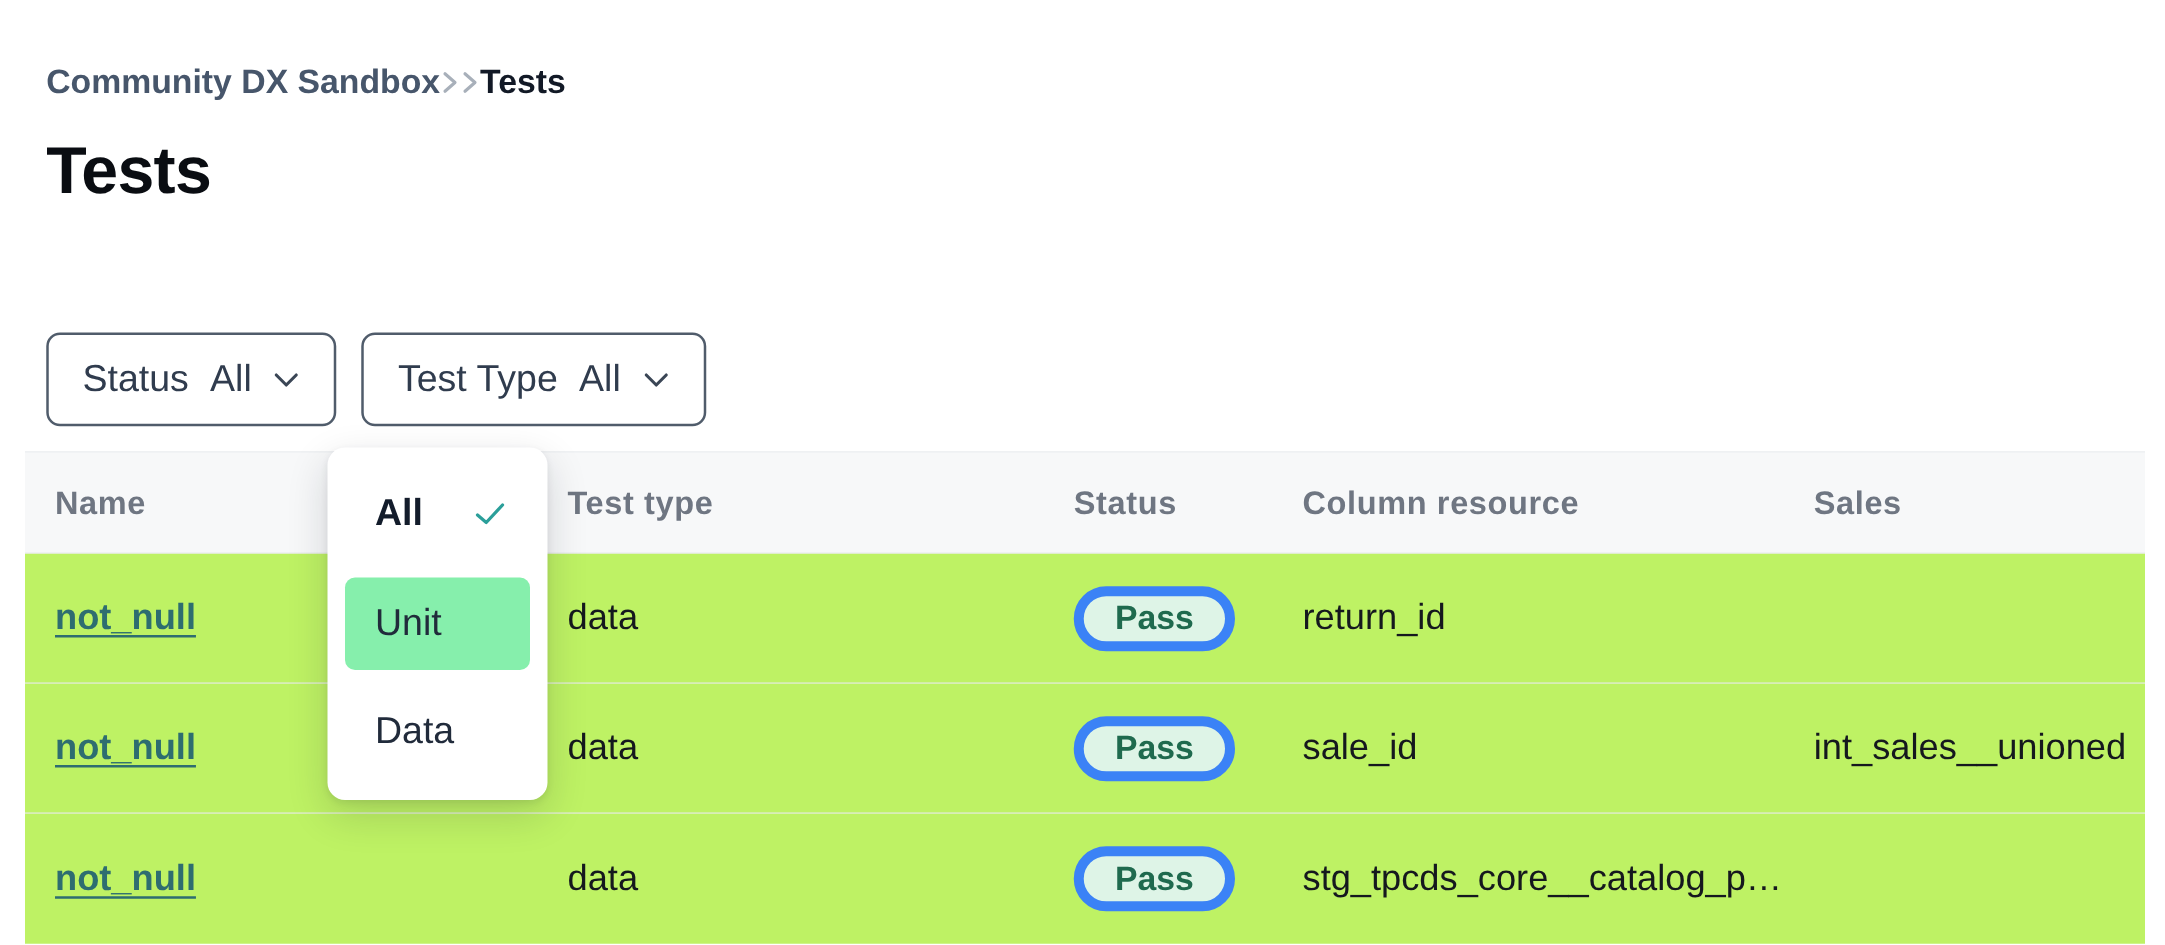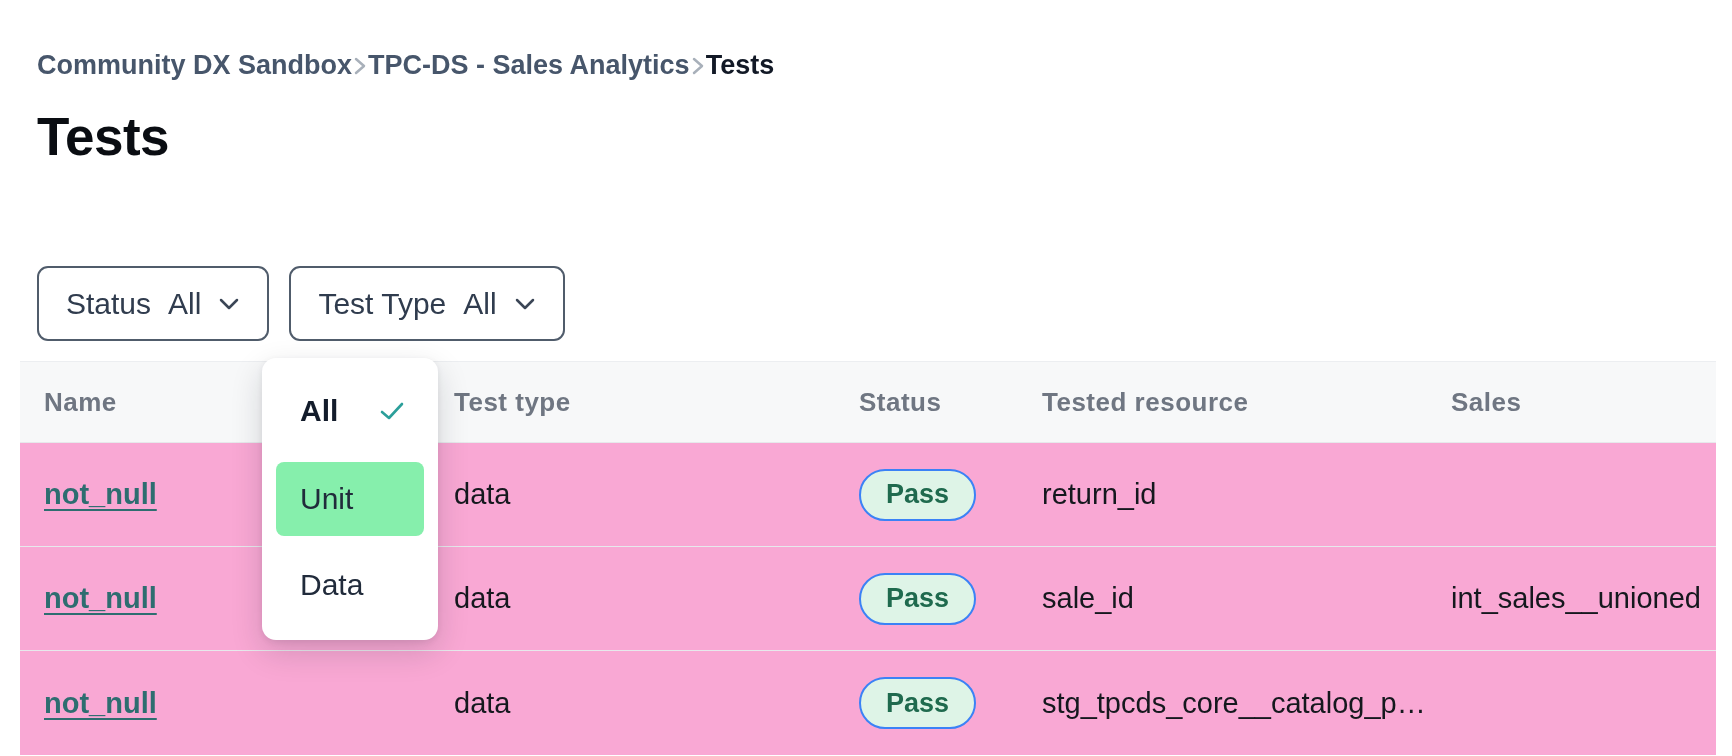--- a/index.html
+++ b/index.html
@@ -41,31 +41,31 @@
   .t-grid { display:grid; grid-template-columns:434px 405px 183px 409px 1fr; align-items:center; }
   .t-head {
     height:82px; background:#f7f8f9;
     border-top:1px solid #eceef1; border-bottom:1px solid #e7e9ec;
   }
   .t-head .cell {
     font-size:26px; font-weight:700; color:#6f7682; letter-spacing:0.5px;
   }
   .cell { padding-left:0; }
   .cell.first { padding-left:24px; }
-  .t-row { height:104px; border-bottom:1px solid #e7e9ec; background:#f9a8d4; }
+  .t-row { height:104px; border-bottom:1px solid #e7e9ec; background:#bef264; }
   .t-row.last { border-bottom:none; }
   .t-row .cell { font-size:29px; color:#15181e; }
   .name-link {
     font-size:29px; font-weight:700; color:#2e6d70; cursor:pointer;
     text-decoration:underline; text-decoration-thickness:2px; text-underline-offset:5px;
   }
   .status-badge {
     display:inline-flex; align-items:center; justify-content:center;
     height:52px; padding:0 25px; border-radius:999px;
-    background:#def4e7; border:2px solid #3b82f6;
+    background:#def4e7; border:8px solid #3b82f6;
     font-size:27px; font-weight:600; color:#1f6a4e;
   }
 
   
   .dropdown {
     position:absolute; left:262px; top:358px; width:176px; height:282px;
     background:#ffffff; border-radius:14px; z-index:10;
     box-shadow:0 12px 32px rgba(16,24,40,.16), 0 2px 6px rgba(16,24,40,.08);
     padding:24px 14px 14px 14px;
   }
@@ -81,21 +81,20 @@
 </head>
 <body>
 
 <nav class="breadcrumb">
   <span class="crumb">Community DX Sandbox</span>
   <span class="crumb-sep">
     <svg width="16" height="24" viewBox="0 0 16 24">
         <path d="M4 5 L12 12 L4 19" fill="none" stroke="#a8b0ba" stroke-width="2.5" stroke-linecap="round" stroke-linejoin="round"></path>
       </svg>
   </span>
-  <span class="crumb">TPC-DS - Sales Analytics</span>
   <span class="crumb-sep">
     <svg width="16" height="24" viewBox="0 0 16 24">
         <path d="M4 5 L12 12 L4 19" fill="none" stroke="#a8b0ba" stroke-width="2.5" stroke-linecap="round" stroke-linejoin="round"></path>
       </svg>
   </span>
   <span class="crumb current">Tests</span>
 </nav>
 
 <h1 class="page-title">Tests</h1>
 
@@ -114,21 +113,21 @@
         <path d="M3 3 L11 11 L19 3" fill="none" stroke="#3b4656" stroke-width="2.5" stroke-linecap="round" stroke-linejoin="round"></path>
       </svg>
   </button>
 </div>
 
 <section class="tests-table">
   <div class="t-grid t-head">
     <div class="cell first">Name</div>
     <div class="cell">Test type</div>
     <div class="cell">Status</div>
-    <div class="cell">Tested resource</div>
+    <div class="cell">Column resource</div>
     <div class="cell">Sales</div>
   </div>
 
   <div class="t-grid t-row">
     <div class="cell first"><span class="name-link">not_null</span></div>
     <div class="cell">data</div>
     <div class="cell"><span class="status-badge">Pass</span></div>
     <div class="cell">return_id</div>
   </div>
 

